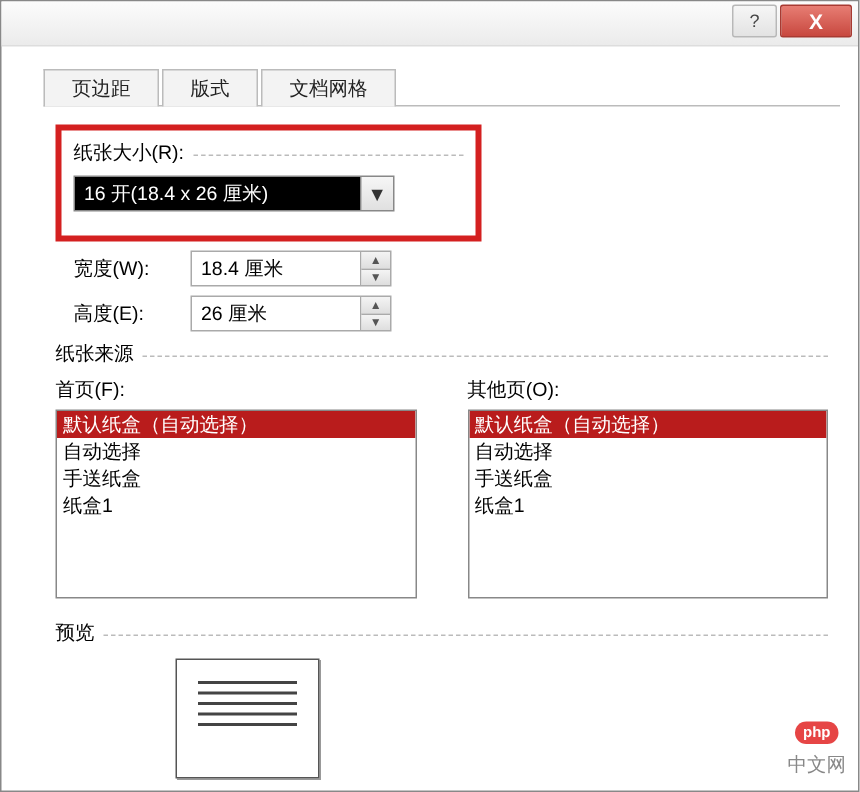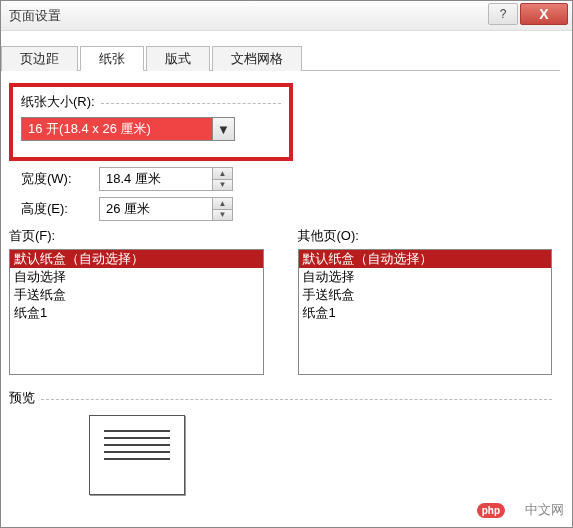--- a/index.html
+++ b/index.html
@@ -59,21 +59,21 @@
       border: 1px solid #a83a32;
       border-radius: 2px;
       display: flex;
       align-items: center;
       justify-content: center;
       color: #fff;
       font-size: 14px;
       font-weight: bold;
     }
     .dialog-body {
-      padding: 14px 12px 0 0;
+      padding: 14px 12px 0 28px;
     }
     .tabs {
       display: flex;
       border-bottom: 1px solid #bbb;
       position: relative;
       height: 26px;
     }
     .tab {
       padding: 3px 18px;
       border: 1px solid #bbb;
@@ -118,21 +118,21 @@
     }
     .combo {
       display: flex;
       align-items: stretch;
       height: 24px;
       border: 1px solid #888;
       width: 214px;
     }
     .combo-text {
       flex: 1;
-      background: #ef4444;
+      background: #000000;
       color: #fff;
       padding: 2px 6px;
       font-size: 13px;
       white-space: nowrap;
       overflow: hidden;
       display: flex;
       align-items: center;
     }
     .combo-btn {
       width: 22px;
@@ -226,54 +226,53 @@
     .preview-page div {
       height: 2px;
       background: #444;
     }
     .watermark {
       position: absolute;
       right: 8px;
       bottom: 8px;
       display: flex;
       align-items: center;
-      gap: 20px;
+      gap: 5px;
       font-size: 13px;
       color: #888;
+      flex-direction: column;
     }
     .wm-badge {
       background: #e64545;
       color: #fff;
       font-size: 10px;
       padding: 2px 5px;
       border-radius: 8px;
       font-weight: bold;
     }
   </style>
 </head>
 <body>
 
 <div class="window">
   <div class="titlebar">
-    <span class="titlebar-text">页面设置</span>
     <div class="titlebar-buttons">
       <div class="help-btn">
         <span>?</span>
       </div>
       <div class="close-btn">
         <span>X</span>
       </div>
     </div>
   </div>
 
   <div class="dialog-body">
 
     <div class="tabs">
       <div class="tab">页边距</div>
-      <div class="tab active">纸张</div>
       <div class="tab">版式</div>
       <div class="tab">文档网格</div>
     </div>
 
     <div class="tab-panel">
 
       <div class="highlight-box">
         <div class="group-head">
           <span>纸张大小(R):</span>
           <span class="dashline"></span>
@@ -301,20 +300,24 @@
         <span class="dim-label">高度(E):</span>
         <div class="dim-input">
           <div class="val">26 厘米</div>
           <div class="spinner">
             <div>▲</div>
             <div>▼</div>
           </div>
         </div>
       </div>
 
+      <div class="group-head" style="margin-top:6px;">
+        <span>纸张来源</span>
+        <span class="dashline"></span>
+      </div>
 
       <div class="source-area">
         <div class="list-col">
           <div class="list-label">首页(F):</div>
           <div class="listbox">
             <div class="item sel">默认纸盒（自动选择）</div>
             <div class="item">自动选择</div>
             <div class="item">手送纸盒</div>
             <div class="item">纸盒1</div>
           </div>

